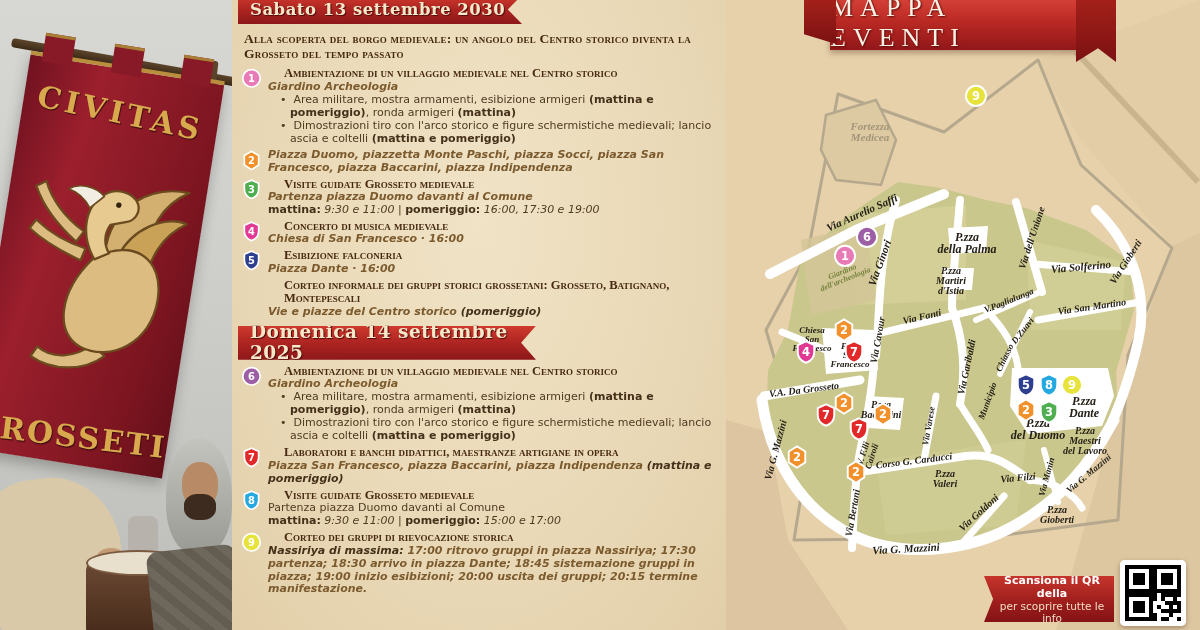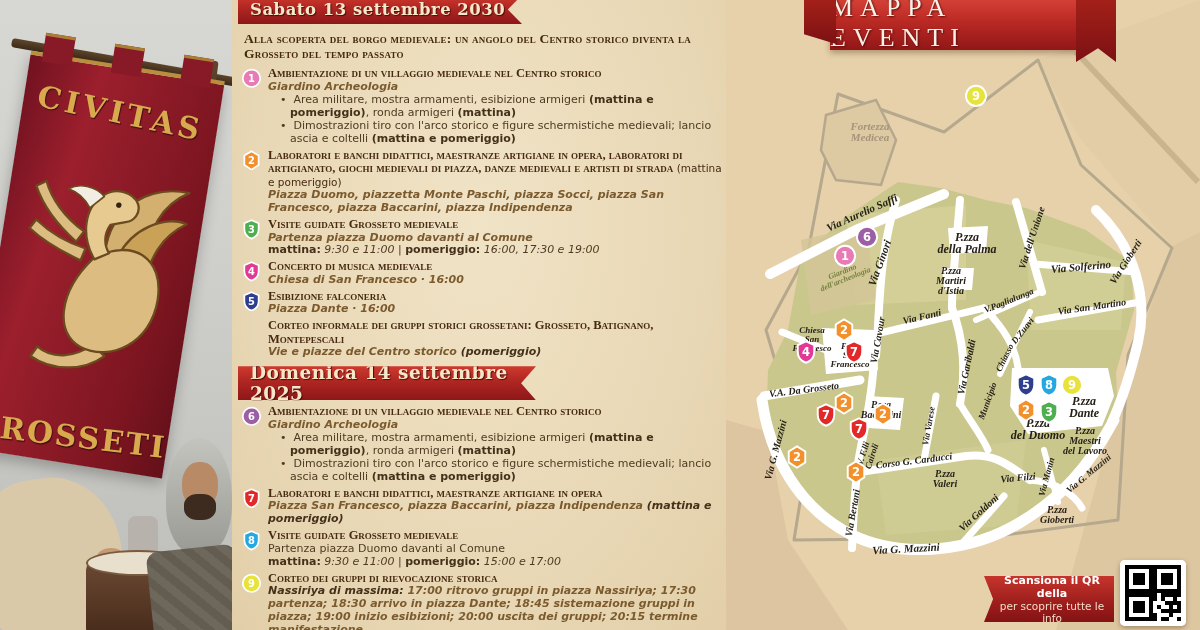--- a/index.html
+++ b/index.html
@@ -30,21 +30,21 @@
           clip-path:polygon(0 0,100% 0,95% 50%,100% 100%,0 100%);
           text-shadow:1px 1px 1px #4d0a0a;}
   #ribbon-sat{width:258px;height:24px;font-size:16.5px;margin-top:-5px;letter-spacing:.5px;}
   #ribbon-sun{width:272px;height:29px;font-size:18.5px;margin-top:7px;margin-bottom:5px;letter-spacing:.5px;}
   .intro{font-family:"Liberation Serif",serif;font-variant:small-caps;font-weight:700;
          color:#44290f;font-size:13.5px;line-height:1.12;margin:7px 14px 6px 6px;letter-spacing:.2px;}
   .item{display:flex;gap:7px;margin:3px 0 3px 4px;}
   .badge{flex:0 0 19px;padding-top:1px;}
   .icontent{flex:1;min-width:0;padding-right:4px;}
   .ititle{font-family:"Liberation Serif",serif;font-variant:small-caps;font-weight:700;
-          color:#472a12;font-size:12.5px;line-height:1.08;}
+          color:#472a12;font-size:12.5px;line-height:1.08;margin-left:16px;}
   .ititle .suffix{font-variant:none;font-family:"DejaVu Sans",sans-serif;font-weight:400;font-size:10.5px;}
   .lline{font-size:11px;line-height:1.18;color:#4f3a22;}
   .lline.loc{font-style:italic;font-weight:700;color:#7b5a2e;}
   .lline.plain{color:#4f3a22;}
   .lline.time{color:#4f3a22;}
   .lline.bullet{padding-left:16px;text-indent:-10px;margin-left:6px;}
   .lline b{font-weight:700;color:#45301a;}
   
   #map{position:absolute;left:726px;top:0;width:474px;height:630px;background:#e6d1ab;overflow:hidden;}
   #map svg.base{position:absolute;left:0;top:0;}
@@ -129,21 +129,20 @@
             <div class="lline bullet">•&nbsp;&nbsp;Area militare, mostra armamenti, esibizione armigeri <b>(mattina e pomeriggio)</b>, ronda armigeri <b>(mattina)</b></div>
             <div class="lline bullet">•&nbsp;&nbsp;Dimostrazioni tiro con l'arco storico e figure schermistiche medievali; lancio ascia e coltelli <b>(mattina e pomeriggio)</b></div>
           </div>
         </div>
         <div class="item">
           <div class="badge"><svg width="19" height="20.583333333333332" viewBox="0 0 24 26">
               <polygon points="12,1.5 21,7 21,19 12,24.8 3,19 3,7" fill="#f2912c" stroke="#ffffff" stroke-width="2.1"></polygon>
               <text x="12" y="13.6" text-anchor="middle" dominant-baseline="middle" fill="#fff" font-family="DejaVu Sans,sans-serif" font-size="12.5" font-weight="bold">2</text>
             </svg></div>
           <div class="icontent">
-            <div class="ititle">Laboratori e banchi didattici, maestranze artigiane in opera, laboratori di artigianato, giochi medievali di piazza, danze medievali e artisti di strada<span class="suffix"> (mattina e pomeriggio)</span></div>
             <div class="lline loc">Piazza Duomo, piazzetta Monte Paschi, piazza Socci, piazza San Francesco, piazza Baccarini, piazza Indipendenza</div>
           </div>
         </div>
         <div class="item">
           <div class="badge"><svg width="19" height="20.583333333333332" viewBox="0 0 24 26">
               <path d="M12 1.5 L21 5.5 V13 C21 19 17 23 12 24.8 C7 23 3 19 3 13 V5.5 Z" fill="#4fae4f" stroke="#ffffff" stroke-width="2.1"></path>
               <text x="12" y="13.6" text-anchor="middle" dominant-baseline="middle" fill="#fff" font-family="DejaVu Sans,sans-serif" font-size="12.5" font-weight="bold">3</text>
             </svg></div>
           <div class="icontent">
             <div class="ititle">Visite guidate Grosseto medievale</div>

